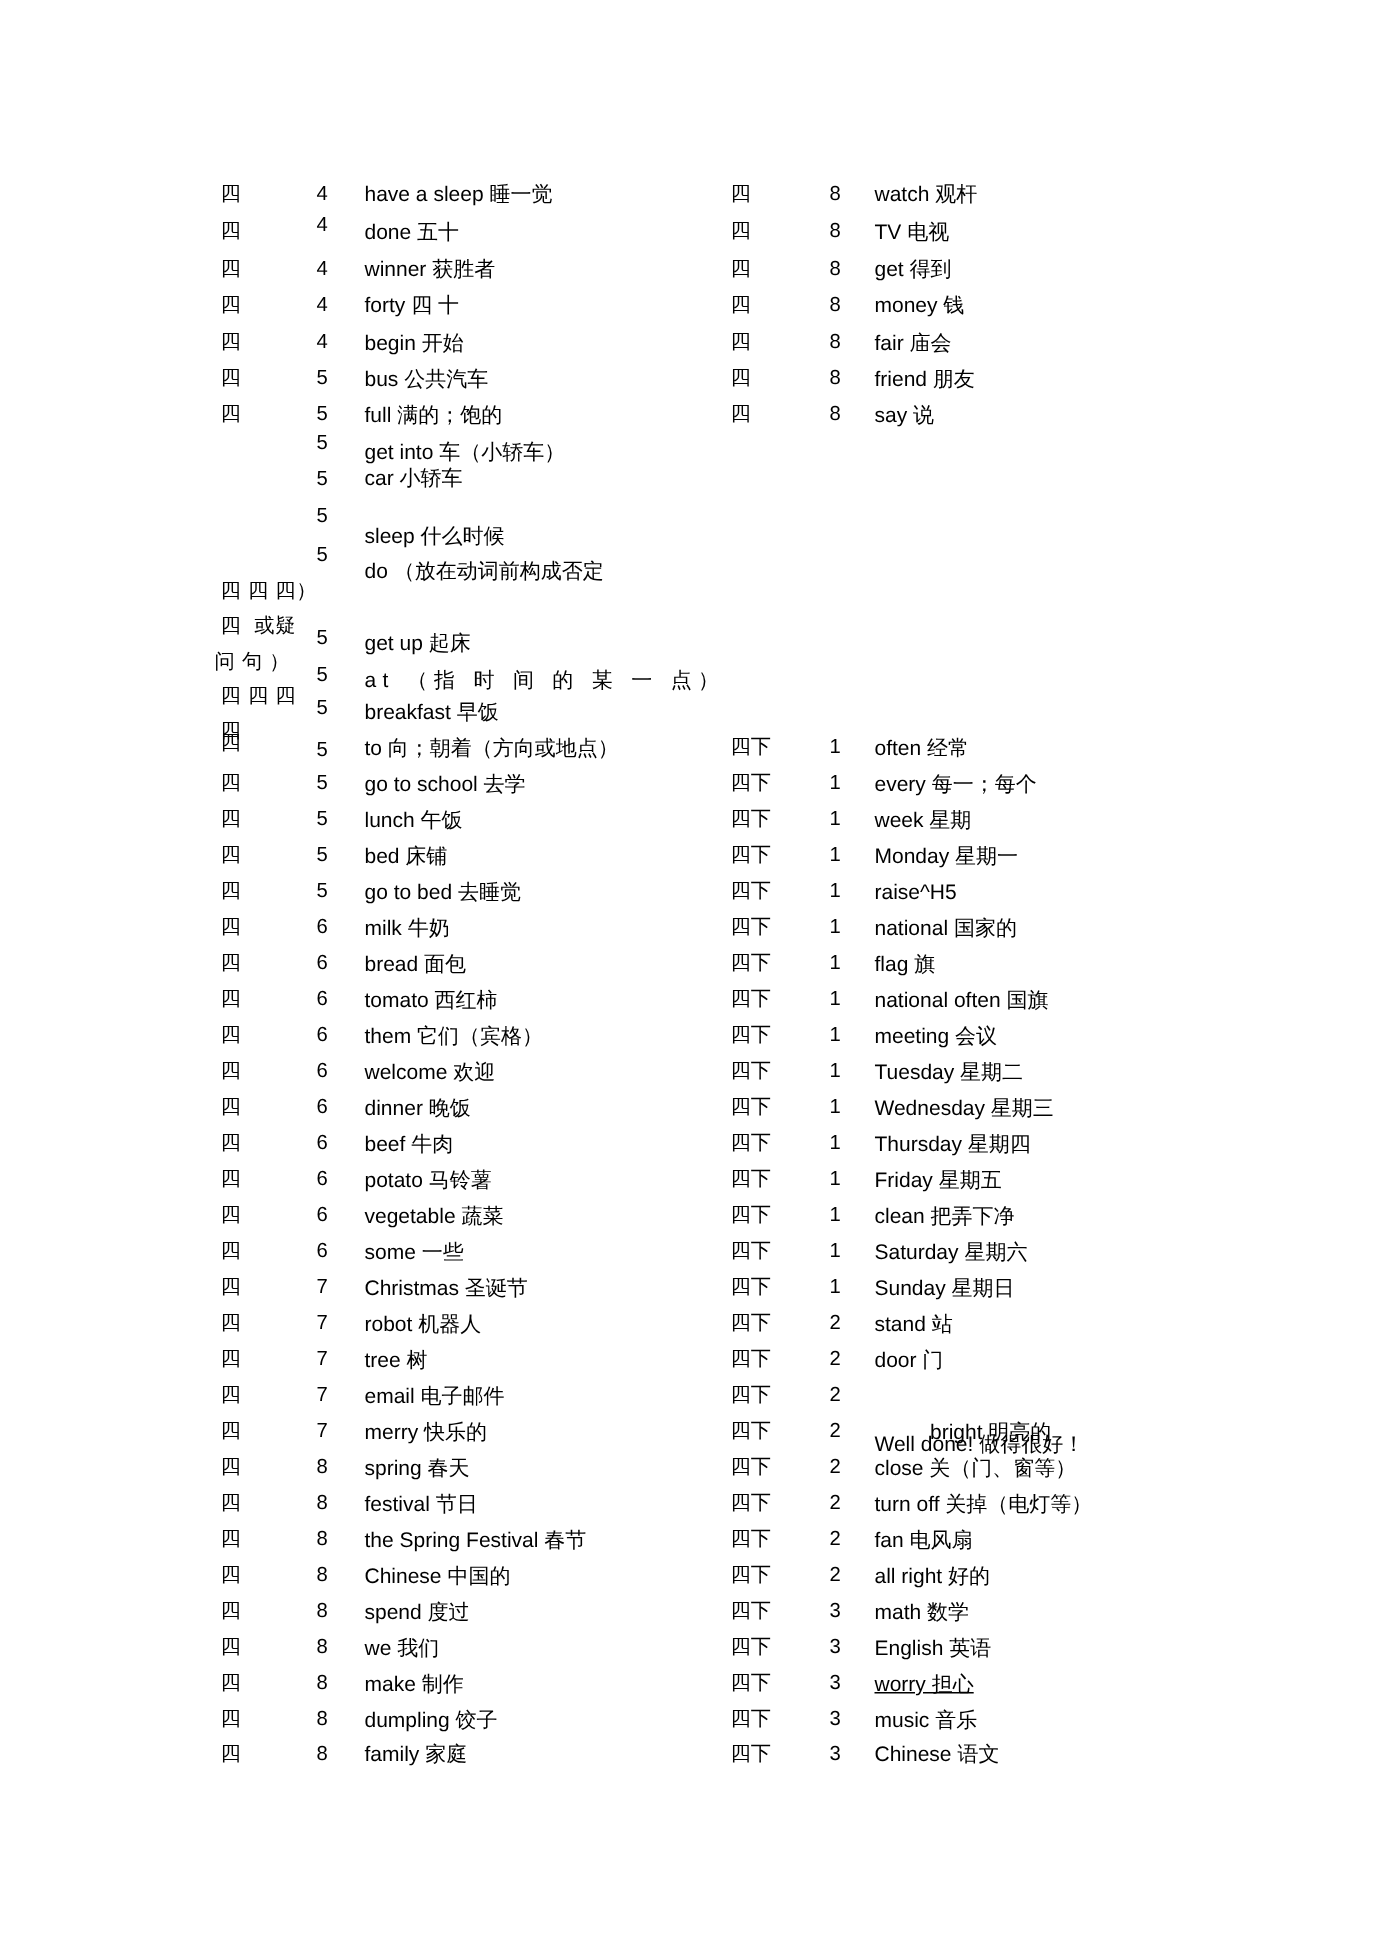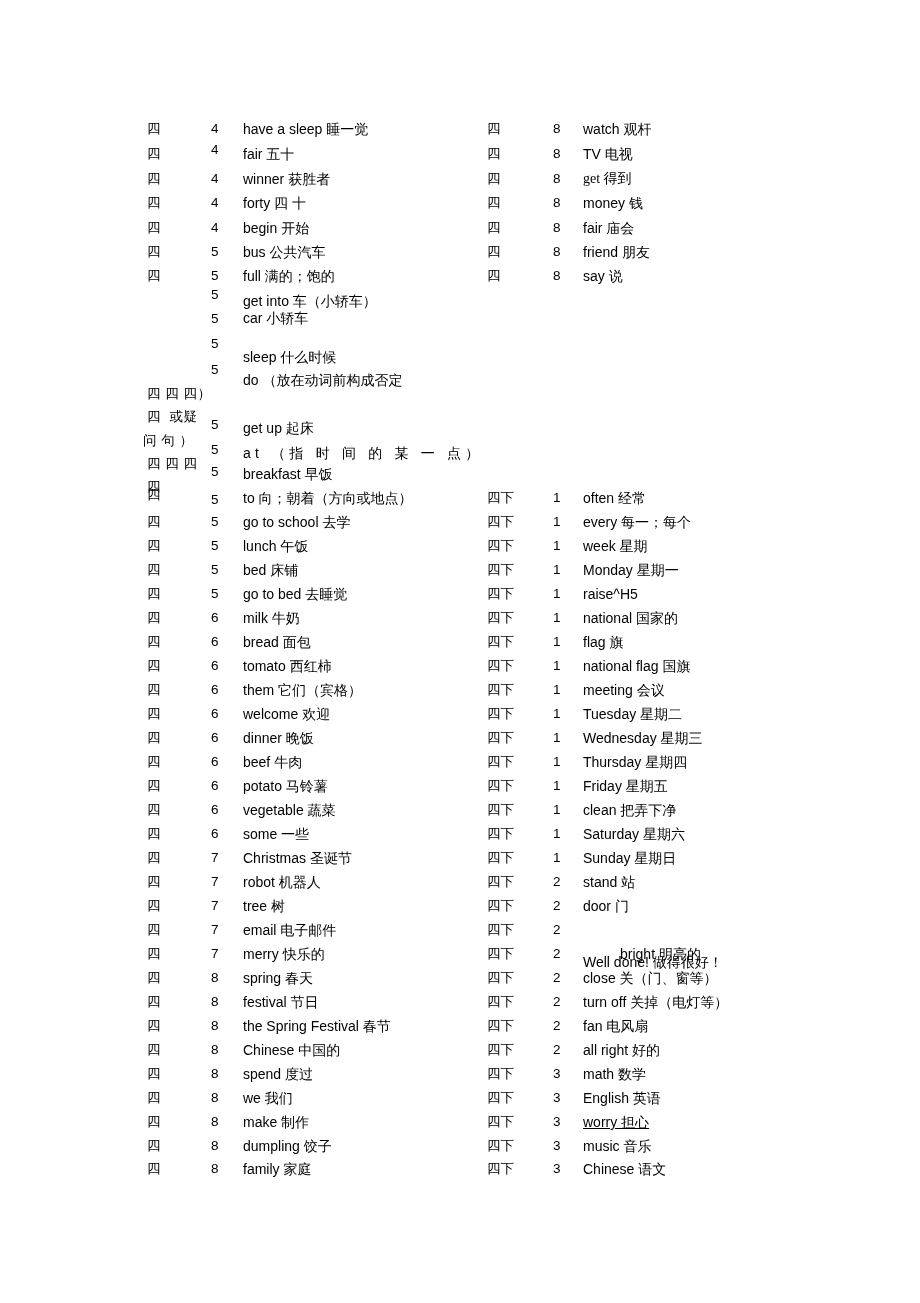--- a/index.html
+++ b/index.html
@@ -72,21 +72,21 @@
 </head>
 <body>
 
 <div class="page">
   <div class="column-left L" id="col-left">
       <div class="col-grade" style="top: 119px;">四</div>
       <div class="col-unit" style="top: 119px;">4</div>
       <div class="col-word" style="top: 119px;">have a sleep 睡一觉</div>
       <div class="col-grade" style="top: 144px;">四</div>
       <div class="col-unit" style="top: 140px;">4</div>
-      <div class="col-word" style="top: 144px;">fair 五十</div>
+      <div class="col-word" style="top: 144px;">done 五十</div>
       <div class="col-grade" style="top: 169px;">四</div>
       <div class="col-unit" style="top: 169px;">4</div>
       <div class="col-word" style="top: 169px;">winner 获胜者</div>
       <div class="col-grade" style="top: 193px;">四</div>
       <div class="col-unit" style="top: 193px;">4</div>
       <div class="col-word" style="top: 193px;">forty 四 十</div>
       <div class="col-grade" style="top: 218px;">四</div>
       <div class="col-unit" style="top: 218px;">4</div>
       <div class="col-word" style="top: 218px;">begin 开始</div>
       <div class="col-grade" style="top: 242px;">四</div>
@@ -199,21 +199,21 @@
     </div>
   <div class="column-right R" id="col-right">
       <div class="col-grade" style="top: 119px;">四</div>
       <div class="col-unit" style="top: 119px;">8</div>
       <div class="col-word" style="top: 119px;">watch 观杆</div>
       <div class="col-grade" style="top: 144px;">四</div>
       <div class="col-unit" style="top: 144px;">8</div>
       <div class="col-word" style="top: 144px;">TV 电视</div>
       <div class="col-grade" style="top: 169px;">四</div>
       <div class="col-unit" style="top: 169px;">8</div>
-      <div class="col-word" style="top: 169px; font-family: Liberation Serif, serif;">get 得到</div>
+      <div class="col-word" style="top: 169px;">get 得到</div>
       <div class="col-grade" style="top: 193px;">四</div>
       <div class="col-unit" style="top: 193px;">8</div>
       <div class="col-word" style="top: 193px;">money 钱</div>
       <div class="col-grade" style="top: 218px;">四</div>
       <div class="col-unit" style="top: 218px;">8</div>
       <div class="col-word" style="top: 218px;">fair 庙会</div>
       <div class="col-grade" style="top: 242px;">四</div>
       <div class="col-unit" style="top: 242px;">8</div>
       <div class="col-word" style="top: 242px;">friend 朋友</div>
       <div class="col-grade" style="top: 266px;">四</div>
@@ -235,21 +235,21 @@
       <div class="col-unit" style="top: 584px;">1</div>
       <div class="col-word" style="top: 584px;">raise^H5</div>
       <div class="col-grade" style="top: 608px;">四下</div>
       <div class="col-unit" style="top: 608px;">1</div>
       <div class="col-word" style="top: 608px;">national 国家的</div>
       <div class="col-grade" style="top: 632px;">四下</div>
       <div class="col-unit" style="top: 632px;">1</div>
       <div class="col-word" style="top: 632px;">flag 旗</div>
       <div class="col-grade" style="top: 656px;">四下</div>
       <div class="col-unit" style="top: 656px;">1</div>
-      <div class="col-word" style="top: 656px;">national flag 国旗</div>
+      <div class="col-word" style="top: 656px;">national often 国旗</div>
       <div class="col-grade" style="top: 680px;">四下</div>
       <div class="col-unit" style="top: 680px;">1</div>
       <div class="col-word" style="top: 680px;">meeting 会议</div>
       <div class="col-grade" style="top: 704px;">四下</div>
       <div class="col-unit" style="top: 704px;">1</div>
       <div class="col-word" style="top: 704px;">Tuesday 星期二</div>
       <div class="col-grade" style="top: 728px;">四下</div>
       <div class="col-unit" style="top: 728px;">1</div>
       <div class="col-word" style="top: 728px;">Wednesday 星期三</div>
       <div class="col-grade" style="top: 752px;">四下</div>

